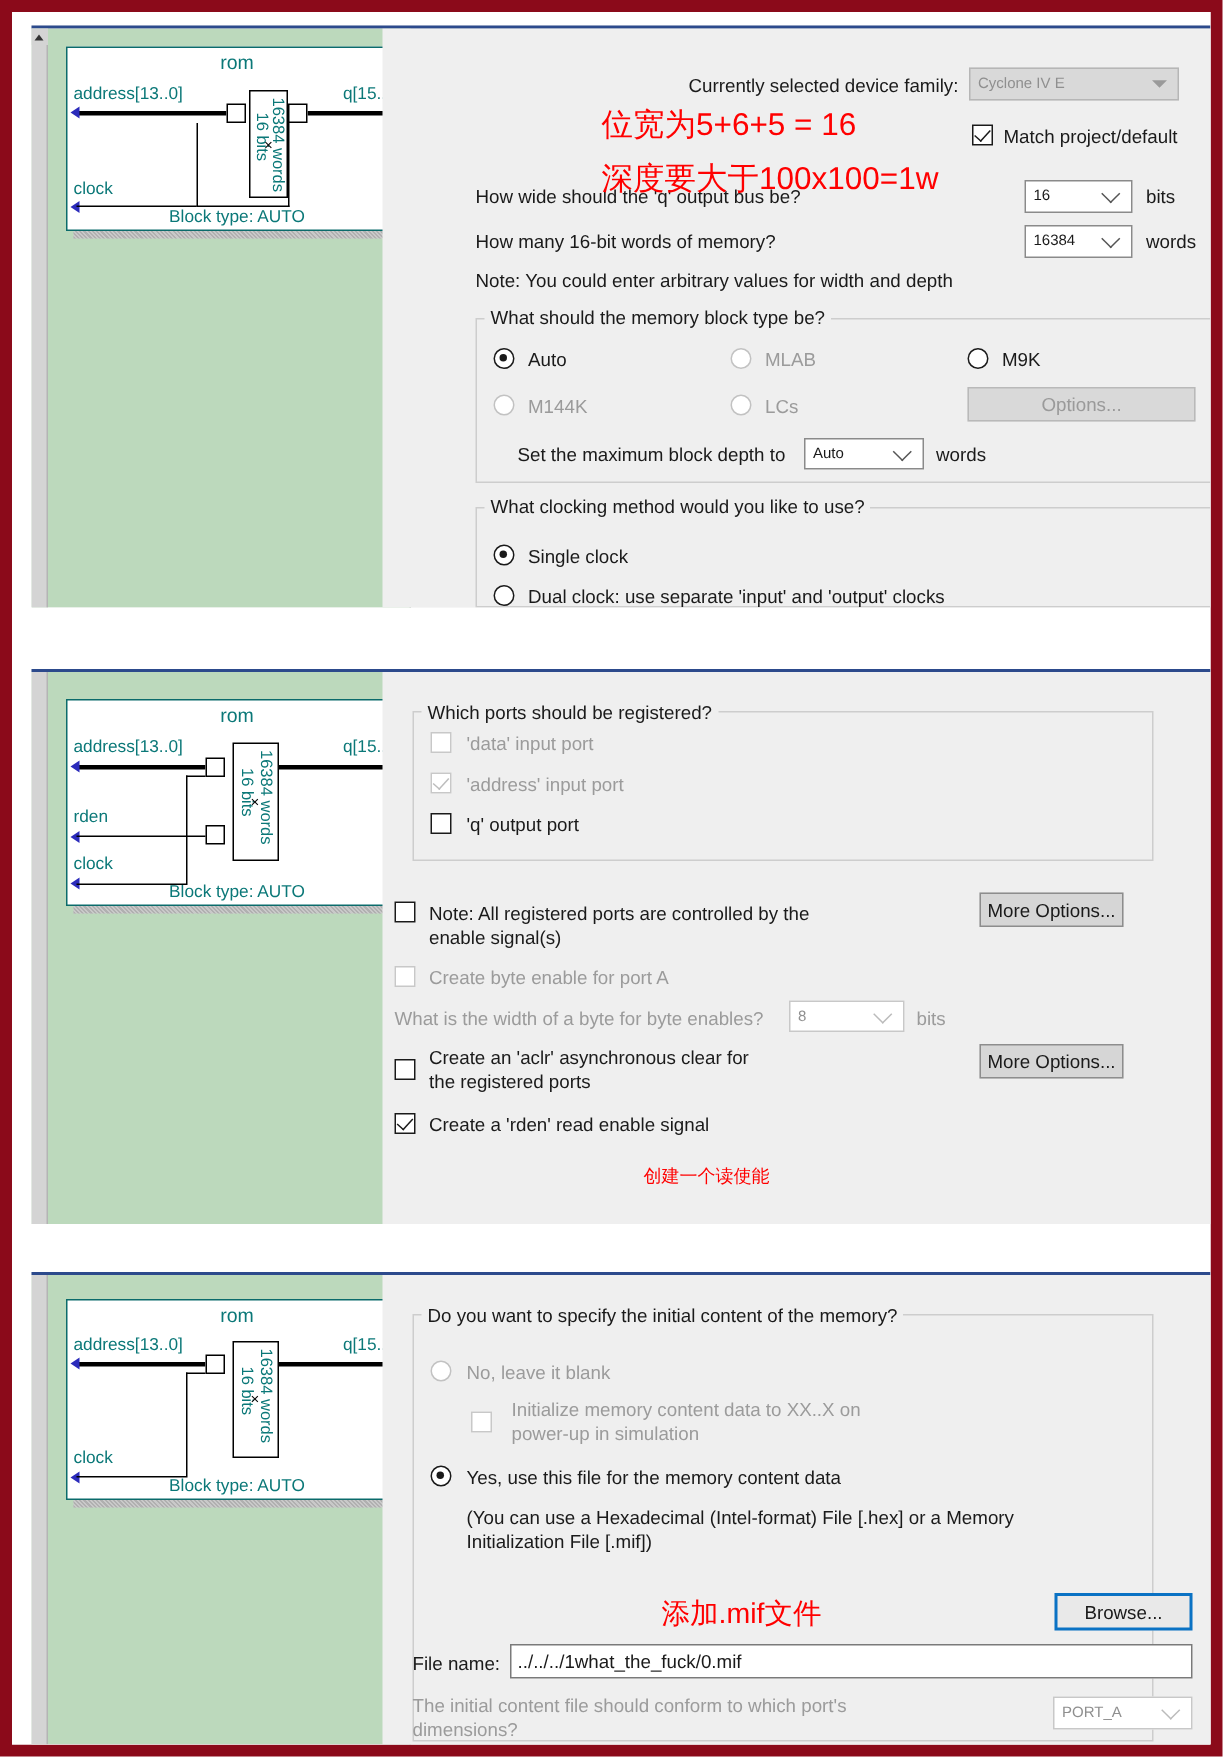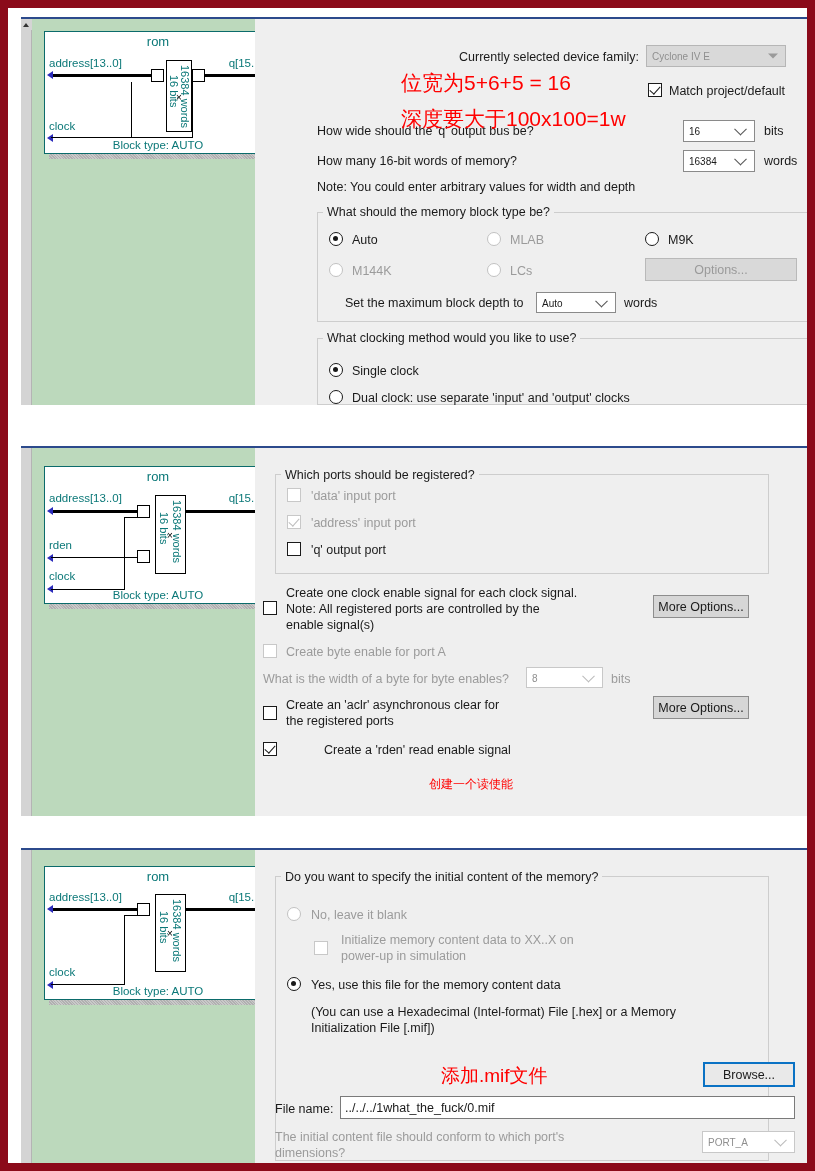--- a/index.html
+++ b/index.html
@@ -299,41 +299,40 @@
       <div class="groupbox" style="left:20px;top:26px;width:494px;height:100px;"></div>
       <div class="grouptitle" style="left:26px;top:20px;">Which ports should be registered?</div>
       <div class="check dim" style="left:32px;top:40px;"></div>
       <div class="lbl dim" style="left:56px;top:41px;">'data' input port</div>
       <div class="check on dim" style="left:32px;top:67px;"></div>
       <div class="lbl dim" style="left:56px;top:68px;">'address' input port</div>
       <div class="check" style="left:32px;top:94px;"></div>
       <div class="lbl" style="left:56px;top:95px;">'q' output port</div>
 
       <div class="check" style="left:8px;top:153px;"></div>
-      <div class="lbl" style="left:31px;top:138px;">Create one clock enable signal for each clock signal.</div>
       <div class="lbl" style="left:31px;top:154px;">Note: All registered ports are controlled by the</div>
       <div class="lbl" style="left:31px;top:170px;">enable signal(s)</div>
       <div class="btn" style="left:398px;top:147px;width:96px;height:23px;">More Options...</div>
 
       <div class="check dim" style="left:8px;top:196px;"></div>
       <div class="lbl dim" style="left:31px;top:197px;">Create byte enable for port A</div>
       <div class="lbl dim" style="left:8px;top:224px;">What is the width of a byte for byte enables?</div>
       <div class="combo flatdis" style="left:271px;top:219px;width:77px;height:21px;">
         <span class="val">8</span>
         <span class="chev"></span>
       </div>
       <div class="lbl dim" style="left:356px;top:224px;">bits</div>
 
       <div class="check" style="left:8px;top:258px;"></div>
       <div class="lbl" style="left:31px;top:250px;">Create an 'aclr' asynchronous clear for</div>
       <div class="lbl" style="left:31px;top:266px;">the registered ports</div>
       <div class="btn" style="left:398px;top:248px;width:96px;height:23px;">More Options...</div>
 
       <div class="check on" style="left:8px;top:294px;"></div>
-      <div class="lbl" style="left:31px;top:295px;margin-left:38px;">Create a 'rden' read enable signal</div>
+      <div class="lbl" style="left:31px;top:295px;">Create a 'rden' read enable signal</div>
 
       <div class="annot" style="left:174px;top:328px;font-size:12px;">创建一个读使能</div>
     </div>
   </div>
 
   <div class="panel" style="top:840px;height:315px;">
     <div class="green">
       <div class="scroll-strip"></div>
       <div class="sym-wrap" style="left:23px;top:16px;width:228px;height:134px;">
         <div class="sym-shadow"></div>

